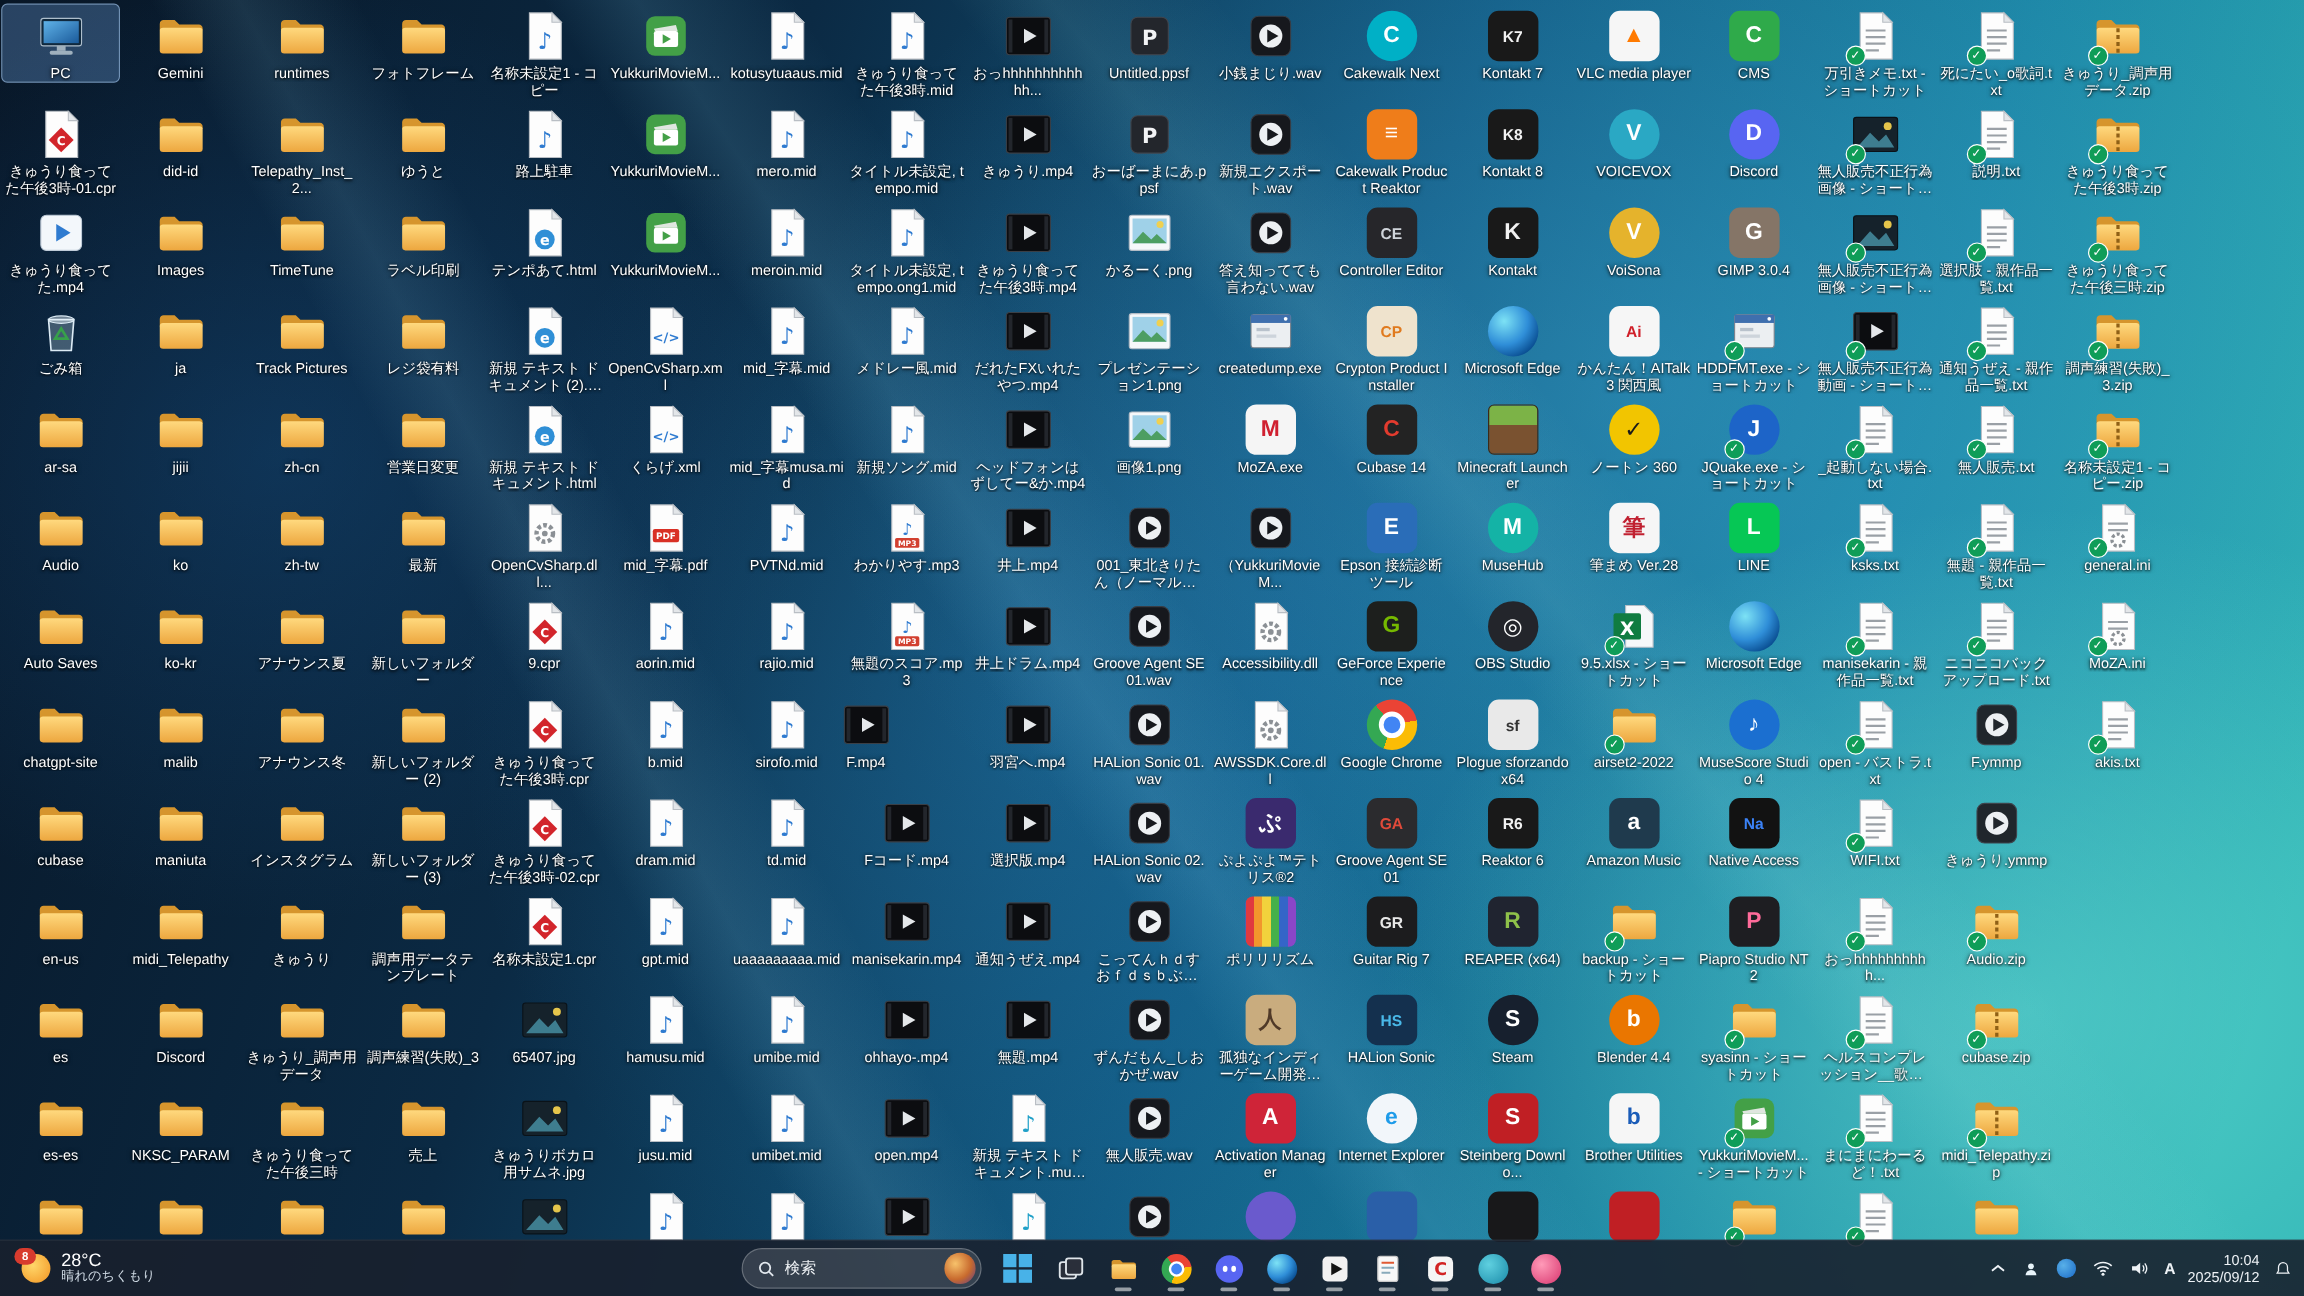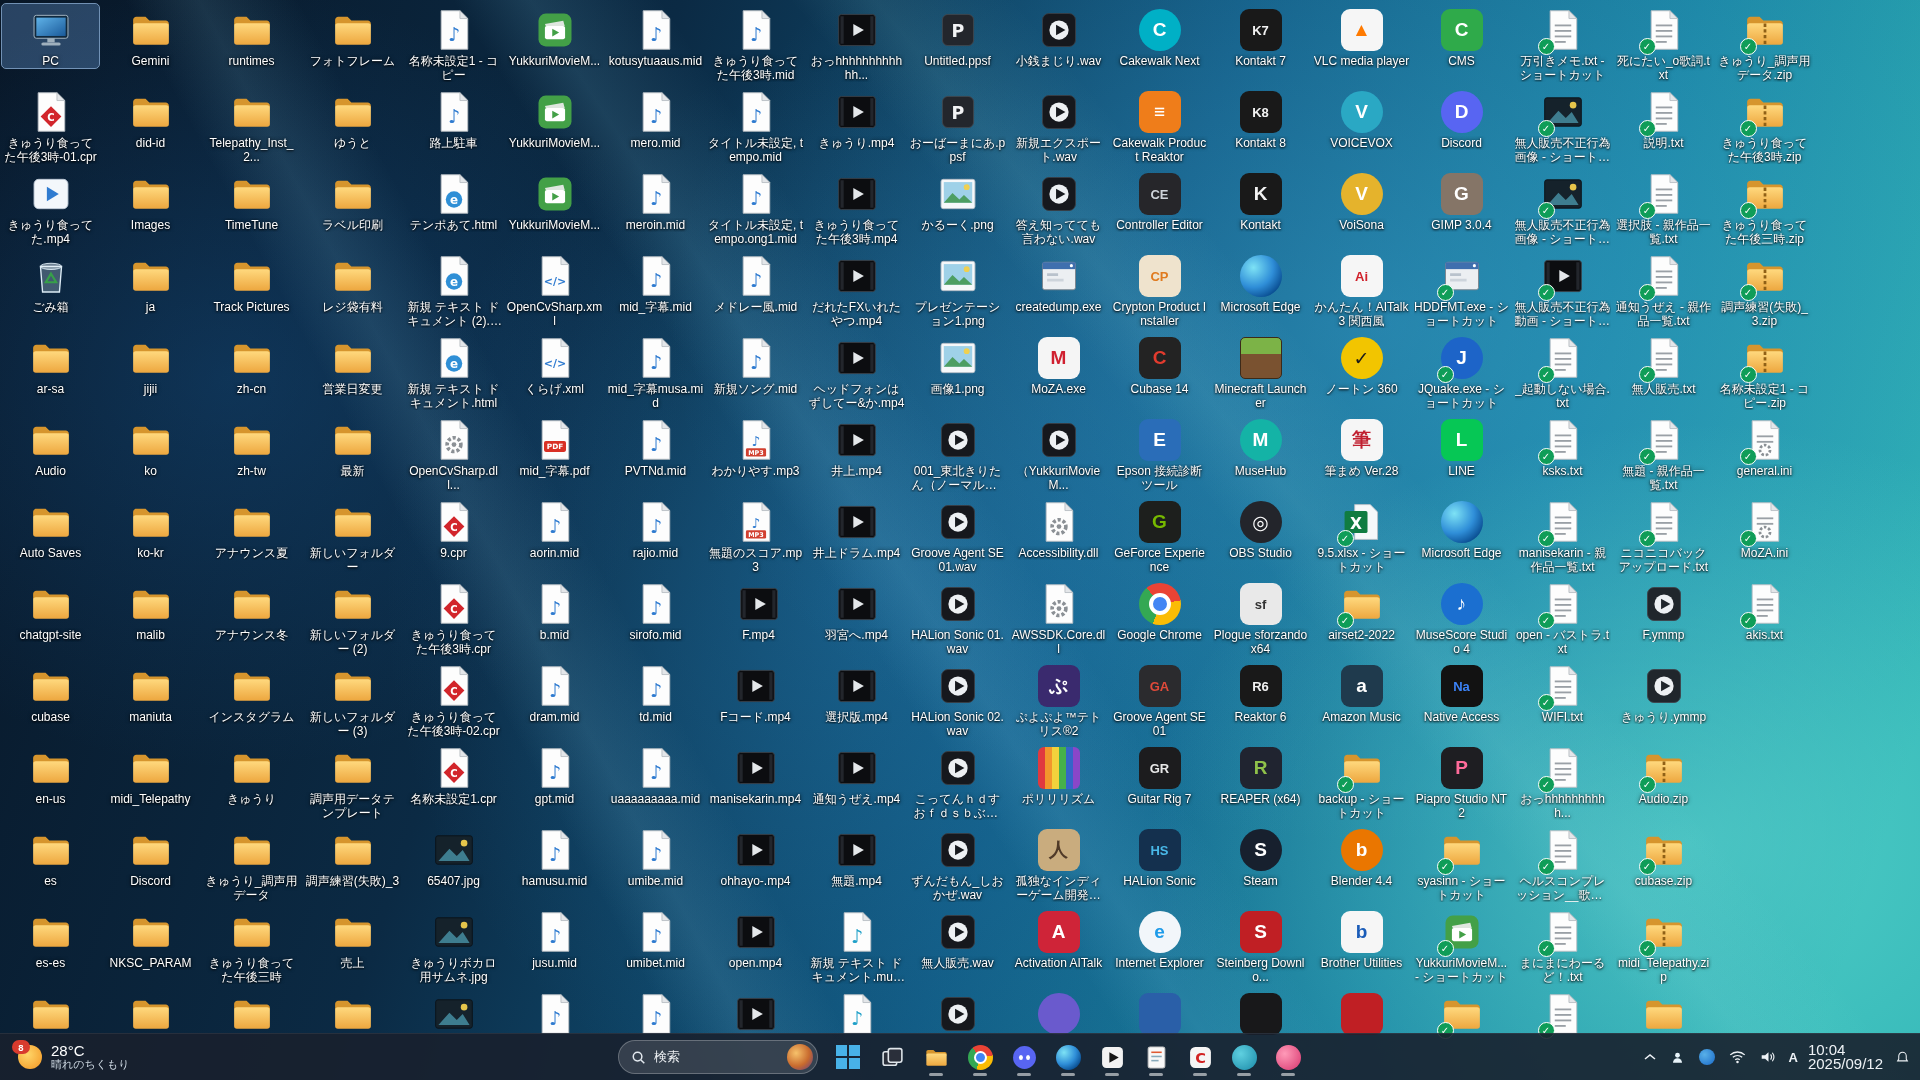--- a/index.html
+++ b/index.html
@@ -65,21 +65,21 @@
     background:radial-gradient(circle at 35% 35%,#f7c26b,#c86a2e 55%,#5a3a8a);}
   .chrome-sm{width:24px;height:24px;border-radius:50%;position:relative;
     background:conic-gradient(from -40deg,#ea4335 0 33.3%,#fbbc05 0 66.6%,#34a853 0 100%);}
   .chrome-sm::after{content:"";position:absolute;inset:6px;background:#4285f4;border:2px solid #fff;border-radius:50%;}
   .edge-sm{width:24px;height:24px;border-radius:50%;
     background:radial-gradient(circle at 32% 30%,#7de2f5,#2f8ed8 48%,#0a4f93 78%,#073a6e);}
   .round-ic{width:24px;height:24px;border-radius:50%;}
   .tray{position:absolute;right:8px;top:0;height:46px;display:flex;align-items:center;gap:10px;}
   .tray button{border:none;background:transparent;padding:2px;display:flex;align-items:center;color:#eef2f6;}
   .ime{font-size:13px;font-weight:bold;color:#eef2f6;}
-  .clock{font-size:15px;line-height:14px;color:#eef2f6;}
+  .clock{text-align:right;font-size:12px;line-height:14px;color:#eef2f6;}
 </style>
 </head>
 <body>
 
 <svg width="0" height="0" style="position:absolute">
   <defs>
     <linearGradient id="gFold" x1="0" y1="0" x2="0" y2="1">
       <stop offset="0" stop-color="#ffd97e"></stop>
         <stop offset="1" stop-color="#eda73f"></stop>
     </linearGradient>
@@ -1035,21 +1035,21 @@
           <svg class="fic" viewBox="0 0 48 48">
             <path d="M10 3h20.5L39 11.5V45H10z" fill="#fdfdfd" stroke="#b9bec4"></path>
             <path d="M30.5 3l8.5 8.5h-8.5z" fill="#e3e6e9" stroke="#b9bec4"></path>
             <text x="24" y="30" font-size="15" fill="#2f7bd0" text-anchor="middle">♪</text>
             <rect x="13" y="33" width="22" height="9" rx="1.5" fill="#d24030"></rect>
             <text x="24" y="40" font-size="7" fill="#fff" text-anchor="middle" font-weight="bold">MP3</text>
           </svg>
         </span>
         <span class="lbl">無題のスコア.mp3</span>
       </div>
-      <div class="cell" style="left:710px;top:578px">
+      <div class="cell" style="left:673px;top:578px">
         <span class="ic">
           <svg class="fic" viewBox="0 0 48 48">
             <rect x="4" y="7" width="40" height="34" rx="3" fill="#0c0d10" stroke="#3a3f46"></rect>
             <rect x="6" y="9" width="3.5" height="30" fill="#23262c"></rect>
             <rect x="38.5" y="9" width="3.5" height="30" fill="#23262c"></rect>
             <polygon points="20,17.5 31.5,24 20,30.5" fill="#e4e7ea"></polygon>
           </svg>
         </span>
         <span class="lbl">F.mp4</span>
       </div>
@@ -1483,21 +1483,21 @@
           </div>
         </span>
         <span class="lbl">孤独なインディーゲーム開発者の一生...</span>
       </div>
       <div class="cell" style="left:1010px;top:906px">
         <span class="ic">
           <div class="app-ic" style="background:#cf2438;color:#ffffff">
             <span class="ag">A</span>
           </div>
         </span>
-        <span class="lbl">Activation AITalk</span>
+        <span class="lbl">Activation Manager</span>
       </div>
       <div class="cell" style="left:1010px;top:988px">
         <span class="ic">
           <div class="app-ic round" style="background:#6a5acd;color:#fff">
             <span class="ag"></span>
           </div>
         </span>
         <span class="lbl"></span>
       </div>
       <div class="cell" style="left:1111px;top:4px">

